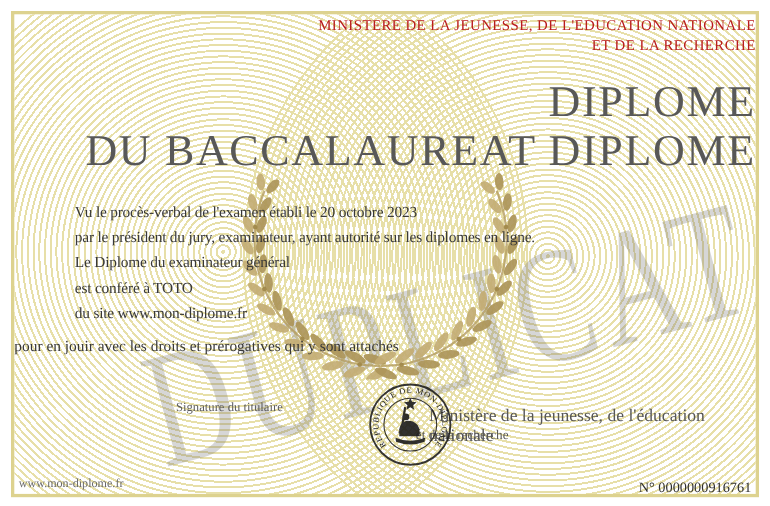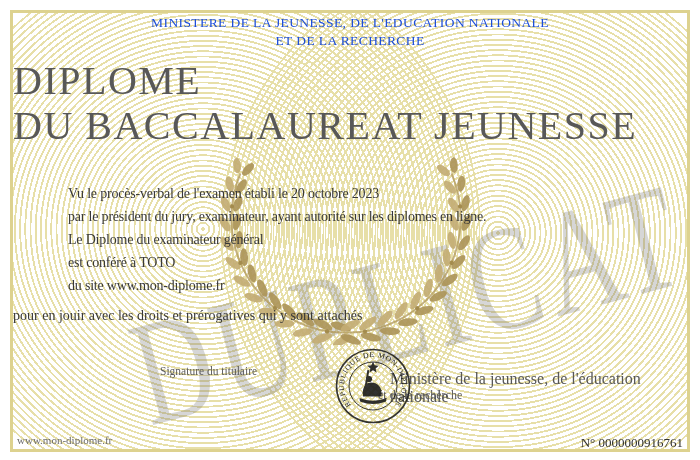--- a/index.html
+++ b/index.html
@@ -8,22 +8,22 @@
   .cert{position:absolute;left:10px;top:10px;right:10px;bottom:8px;border:3px solid #ddd28f;background:#fff;overflow:hidden;}
   .rosette{position:absolute;width:560px;height:560px;border-radius:50%;z-index:1;
     background:repeating-radial-gradient(circle, #e7dfa8 0 1.8px, rgba(255,255,255,0) 1.8px 5.2px);}
   .rosette.left{left:-90px;top:-64px;}
   .rosette.right{left:205px;top:-60px;}
   .watermark{position:absolute;left:128px;top:288px;z-index:2;white-space:nowrap;
     font-size:150px;line-height:150px;color:rgba(118,118,118,.30);letter-spacing:10px;
     transform:rotate(-15deg) scaleX(.70);transform-origin:0 60%;font-family:"Liberation Serif",serif;}
   .wreath{position:absolute;left:197px;top:127px;z-index:3;}
   .t{position:absolute;z-index:4;font-family:"Liberation Serif","DejaVu Serif",serif;}
-  .header{top:1px;left:0;right:0;text-align:center;font-size:13.5px;line-height:18px;color:#1d4ed8;letter-spacing:.4px;}
-  .title{top:45px;left:0;right:0;text-align:left;font-size:40px;line-height:45px;color:#585858;letter-spacing:1.5px;}
+  .header{top:1px;left:0;right:0;text-align:right;font-size:13.5px;line-height:18px;color:#b91c1c;letter-spacing:.4px;}
+  .title{top:56px;left:0;right:0;text-align:right;font-size:40px;line-height:45px;color:#585858;letter-spacing:1.5px;}
   .body{left:55px;top:169px;font-size:14px;line-height:23px;color:#383838;letter-spacing:-.2px;}
   .grant{left:0;top:295px;width:566px;text-align:left;font-size:14px;color:#383838;}
   .sig{left:147px;top:352px;font-size:11.5px;color:#5c5c5c;}
   .min1{left:377px;top:357px;font-size:16px;color:#575757;}
   .min2{left:365px;top:375px;font-size:12px;color:#575757;}
   .www{left:4px;top:421px;font-size:11px;color:#6a6a6a;text-align:right;}
   .serial{right:4px;top:422px;font-size:13px;color:#303030;}
   .seal{position:absolute;left:320px;top:333px;z-index:5;}
 </style>
 </head>
@@ -154,21 +154,21 @@
         </g>
       </svg>
 
     <div class="t header">
       <div>MINISTERE DE LA JEUNESSE, DE L'EDUCATION NATIONALE</div>
       <div>ET DE LA RECHERCHE</div>
     </div>
 
     <div class="t title">
       <div>DIPLOME</div>
-      <div>DU BACCALAUREAT JEUNESSE</div>
+      <div>DU BACCALAUREAT DIPLOME</div>
     </div>
 
     <div class="t body">
       <div>Vu le procès-verbal de l'examen établi le 20 octobre 2023</div>
       <div>par le président du jury, examinateur, ayant autorité sur les diplomes en ligne.</div>
       <div>Le Diplome du examinateur général</div>
       <div>est conféré à TOTO</div>
       <div>du site www.mon-diplome.fr</div>
     </div>
 

